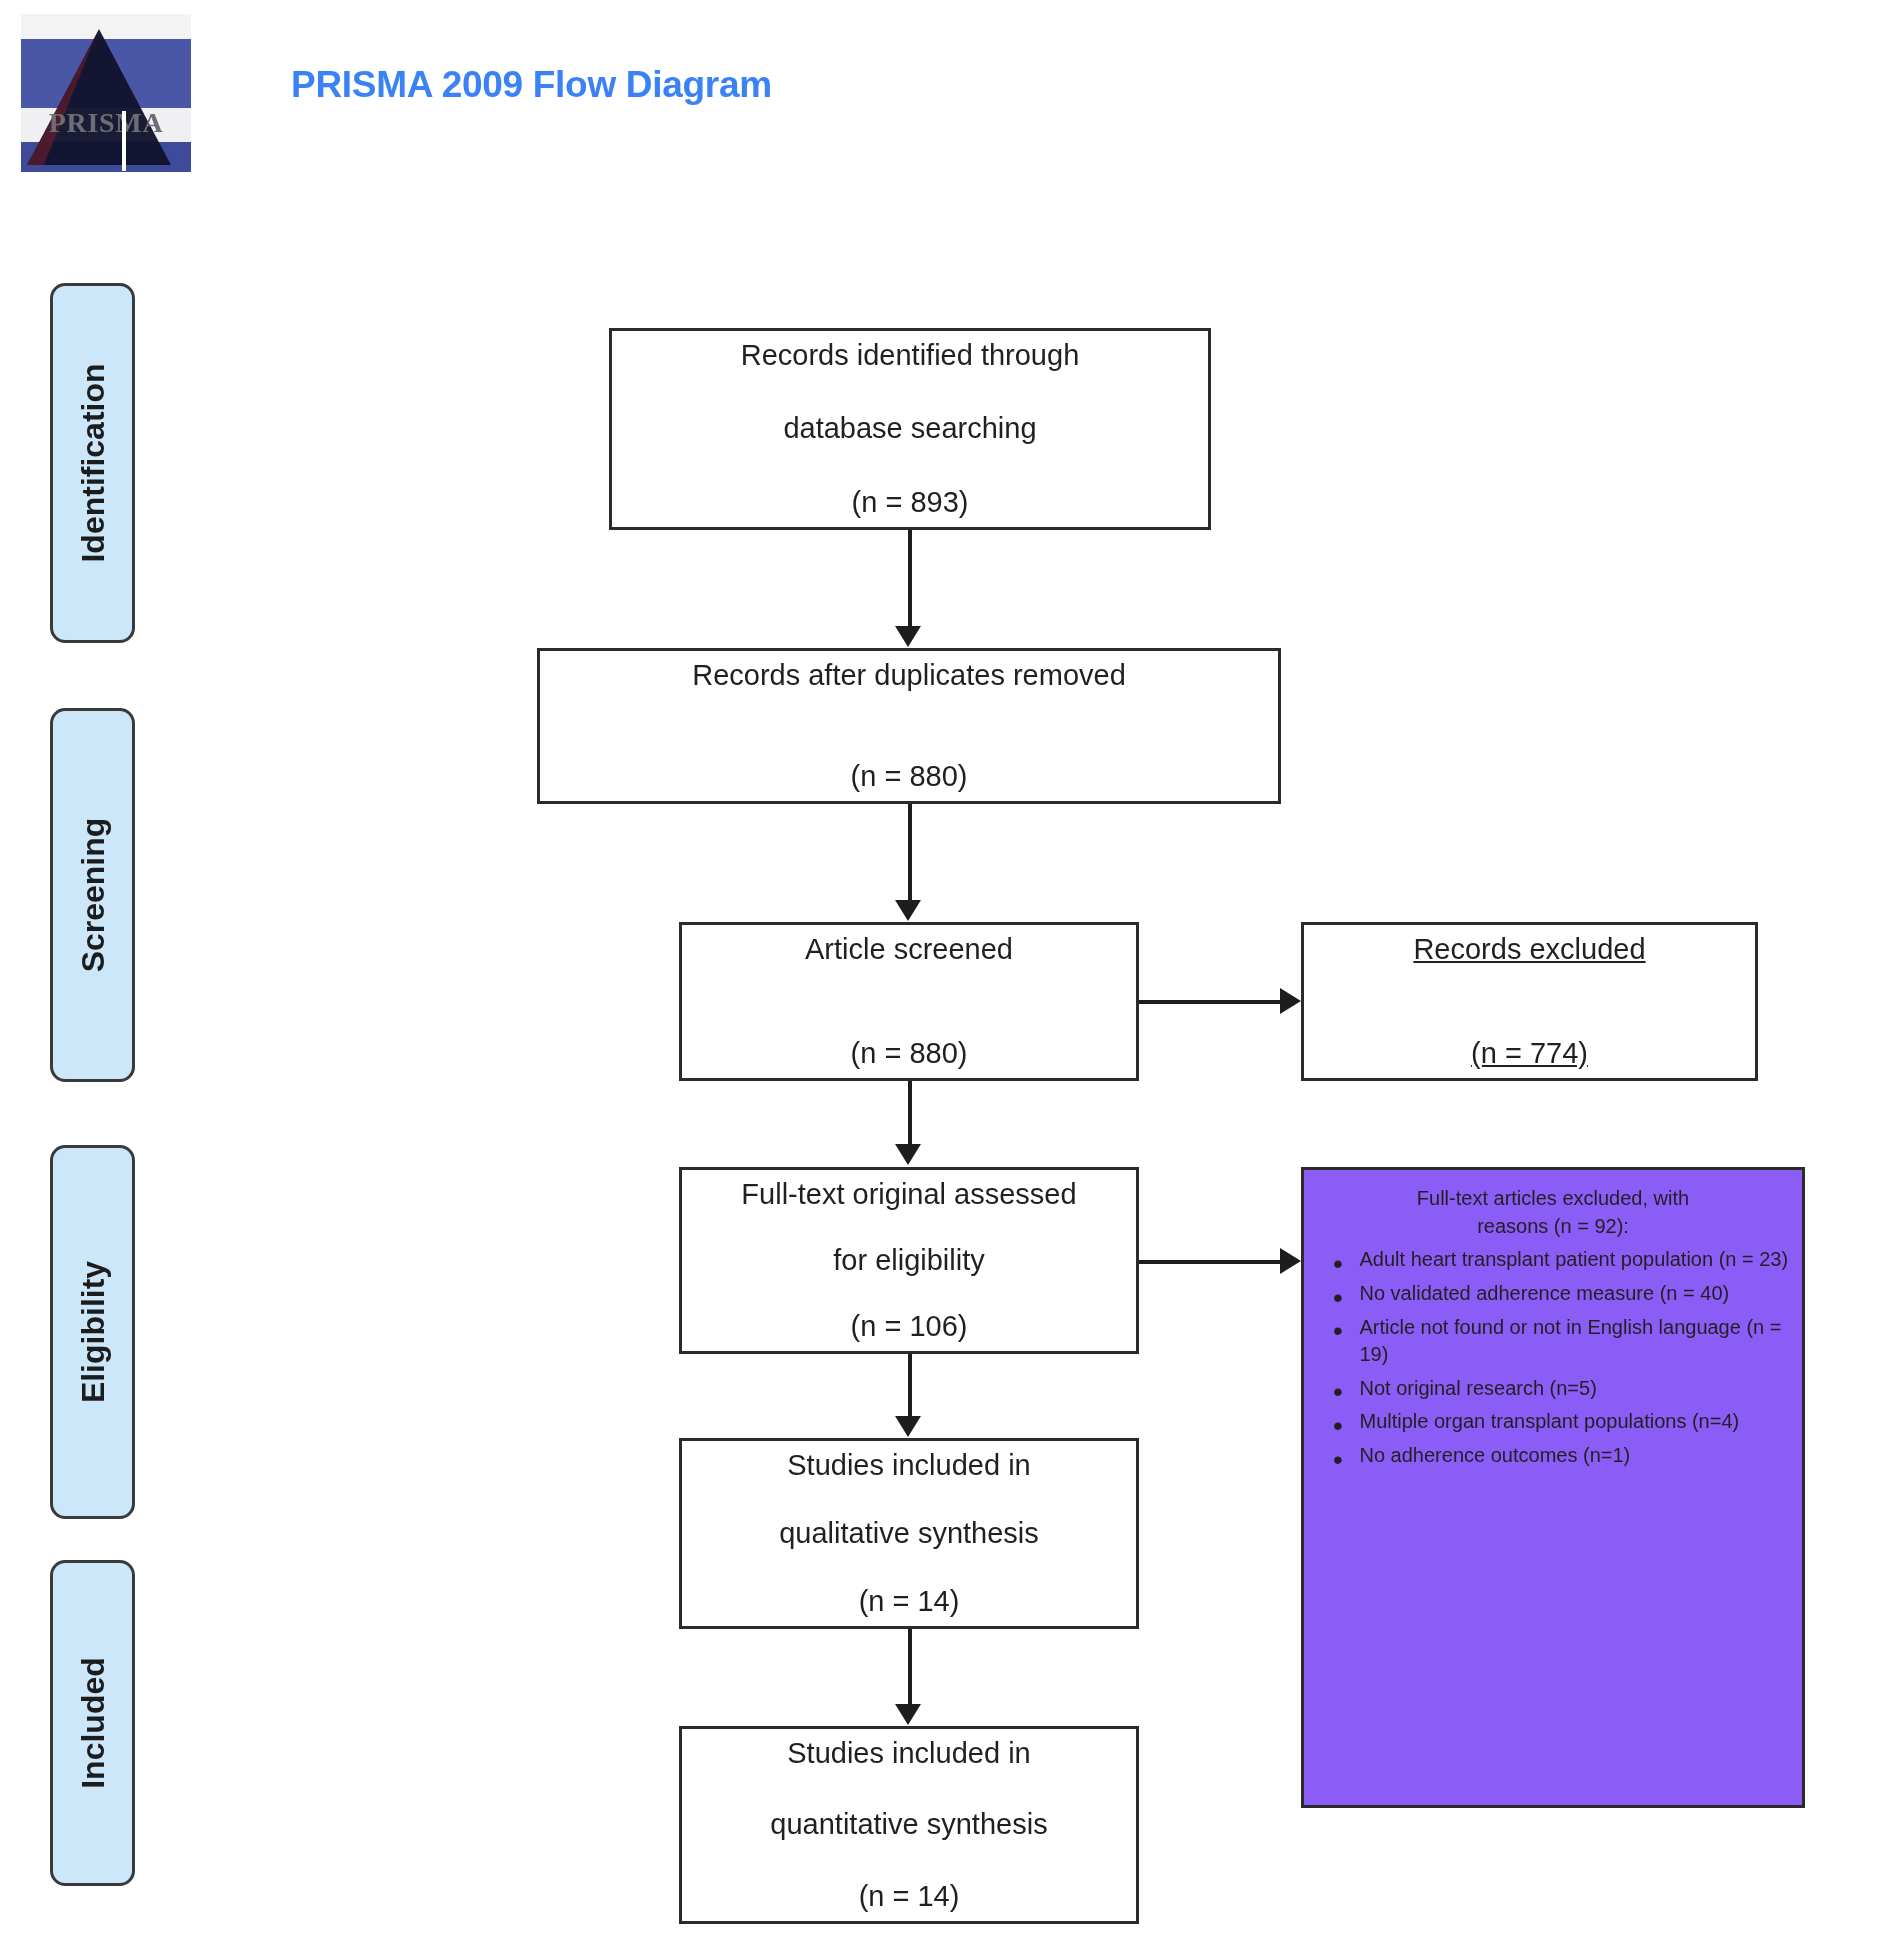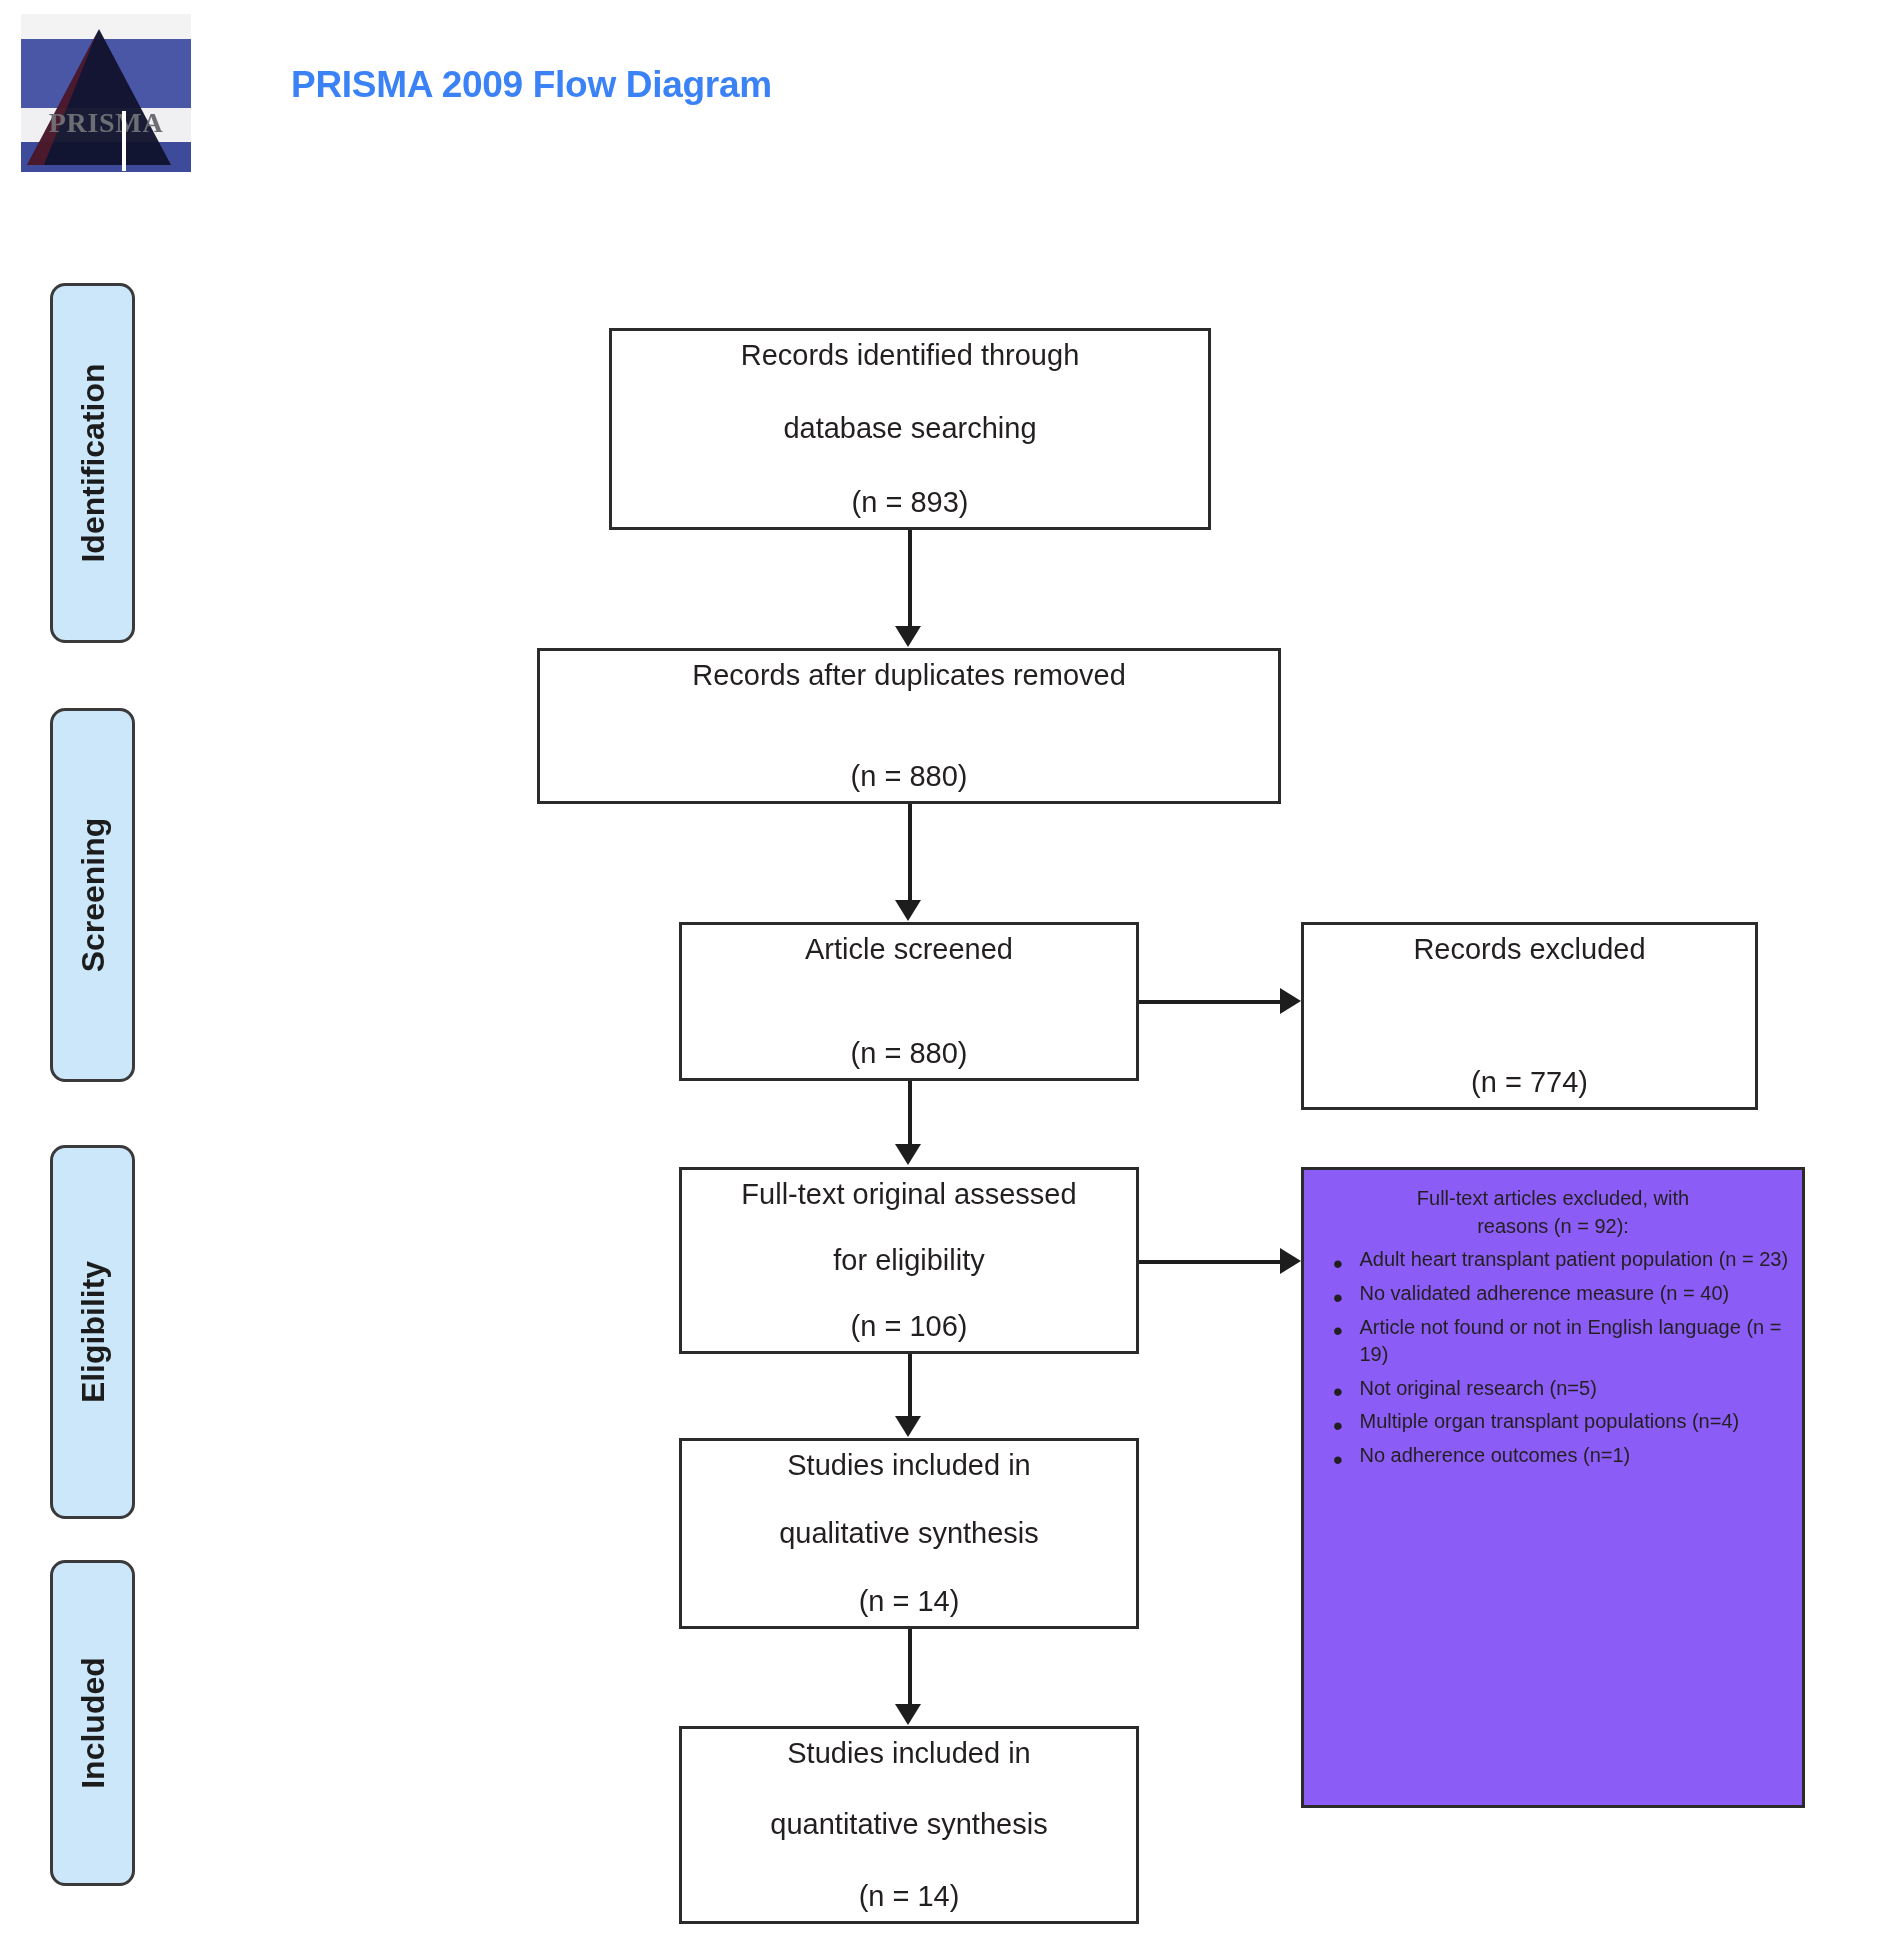--- a/index.html
+++ b/index.html
@@ -136,21 +136,21 @@
     font-size: 29px;
     line-height: 1.42;
     color: #231f20;
     padding: 4.2px 9.7px;
   }
   .fbox .ln { display: block; white-space: nowrap; }
 
   #box-identified   { left: 609px;  top: 328px;  width: 602px;  height: 202px; }
   #box-duplicates   { left: 537px;  top: 648px;  width: 744px; height: 156px; }
   #box-screened     { left: 679px;  top: 922px; width: 460px;  height: 159px; }
-  #box-excluded     { left: 1301px; top: 922px; width: 457px;  height: 188px; }
+  #box-excluded     { left: 1301px; top: 922px; width: 457px;  height: 159px; text-decoration: underline; }
   #box-fulltext     { left: 679px;  top: 1167px; width: 460px;  height: 187px; }
   #box-qualitative  { left: 679px;  top: 1438px; width: 460px;  height: 191px; }
   #box-quantitative { left: 679px;  top: 1726px; width: 460px;  height: 198px; }
 
   
   #box-reasons {
     position: absolute;
     left: 1301px;
     top: 1167px;
     width: 504px;

